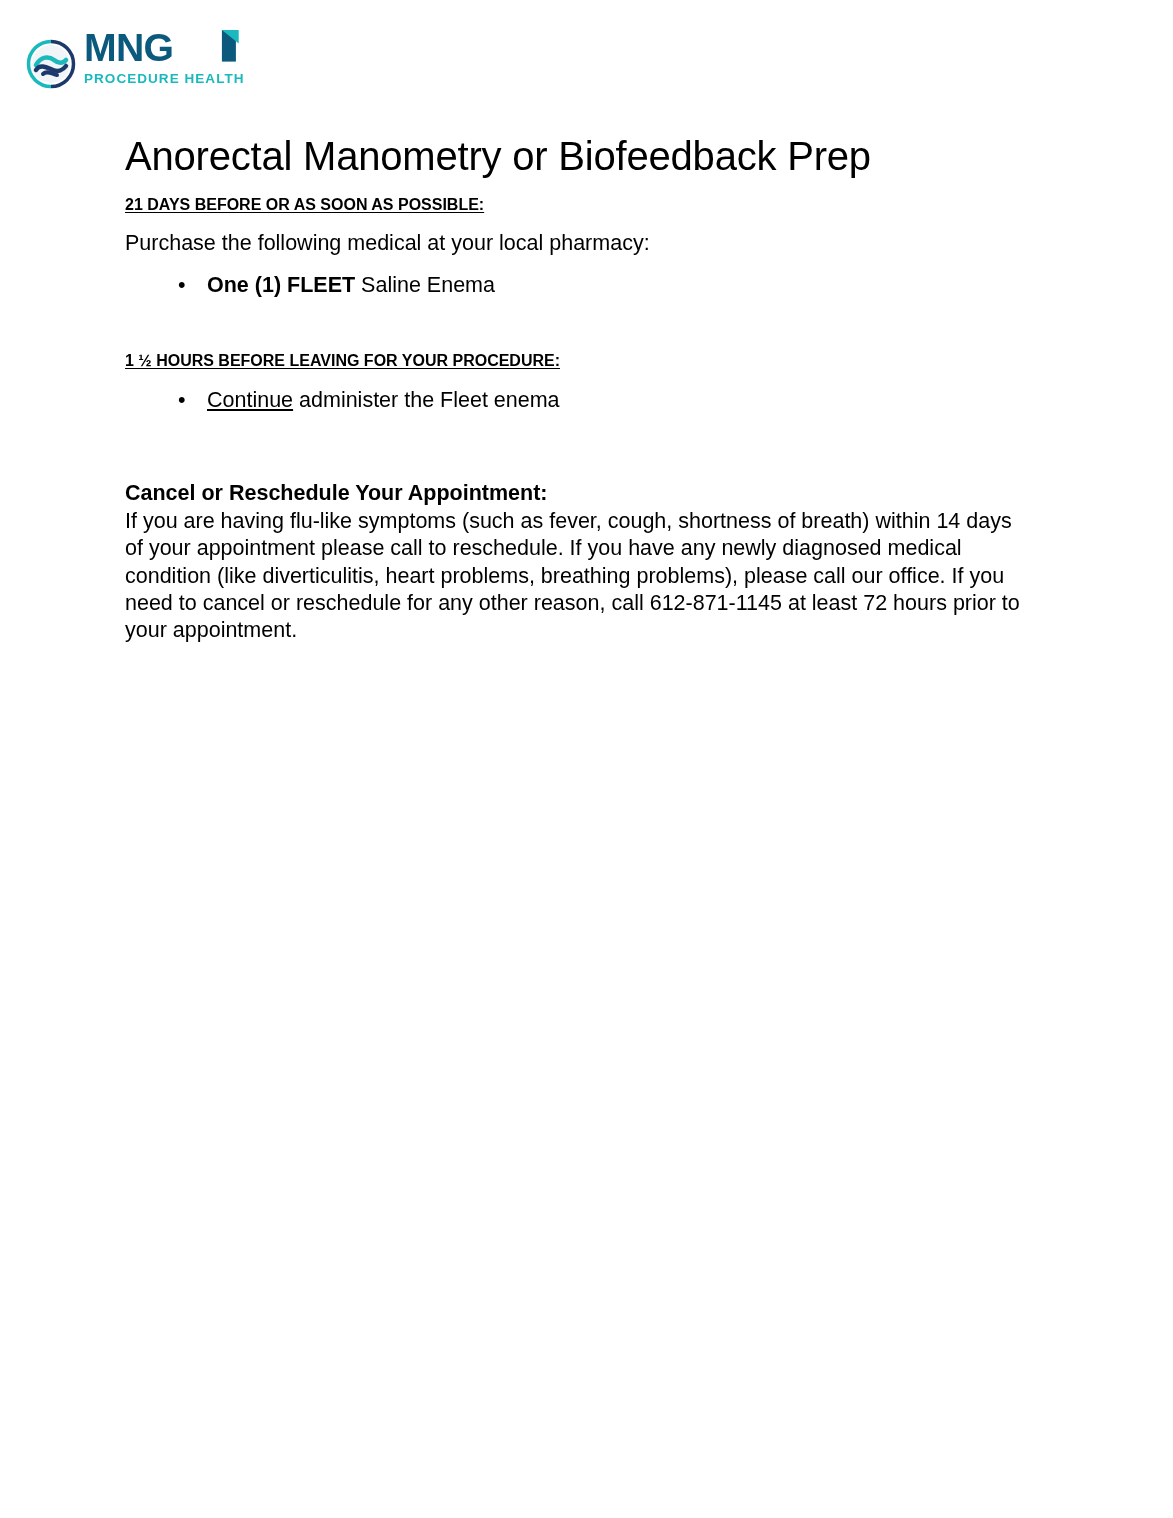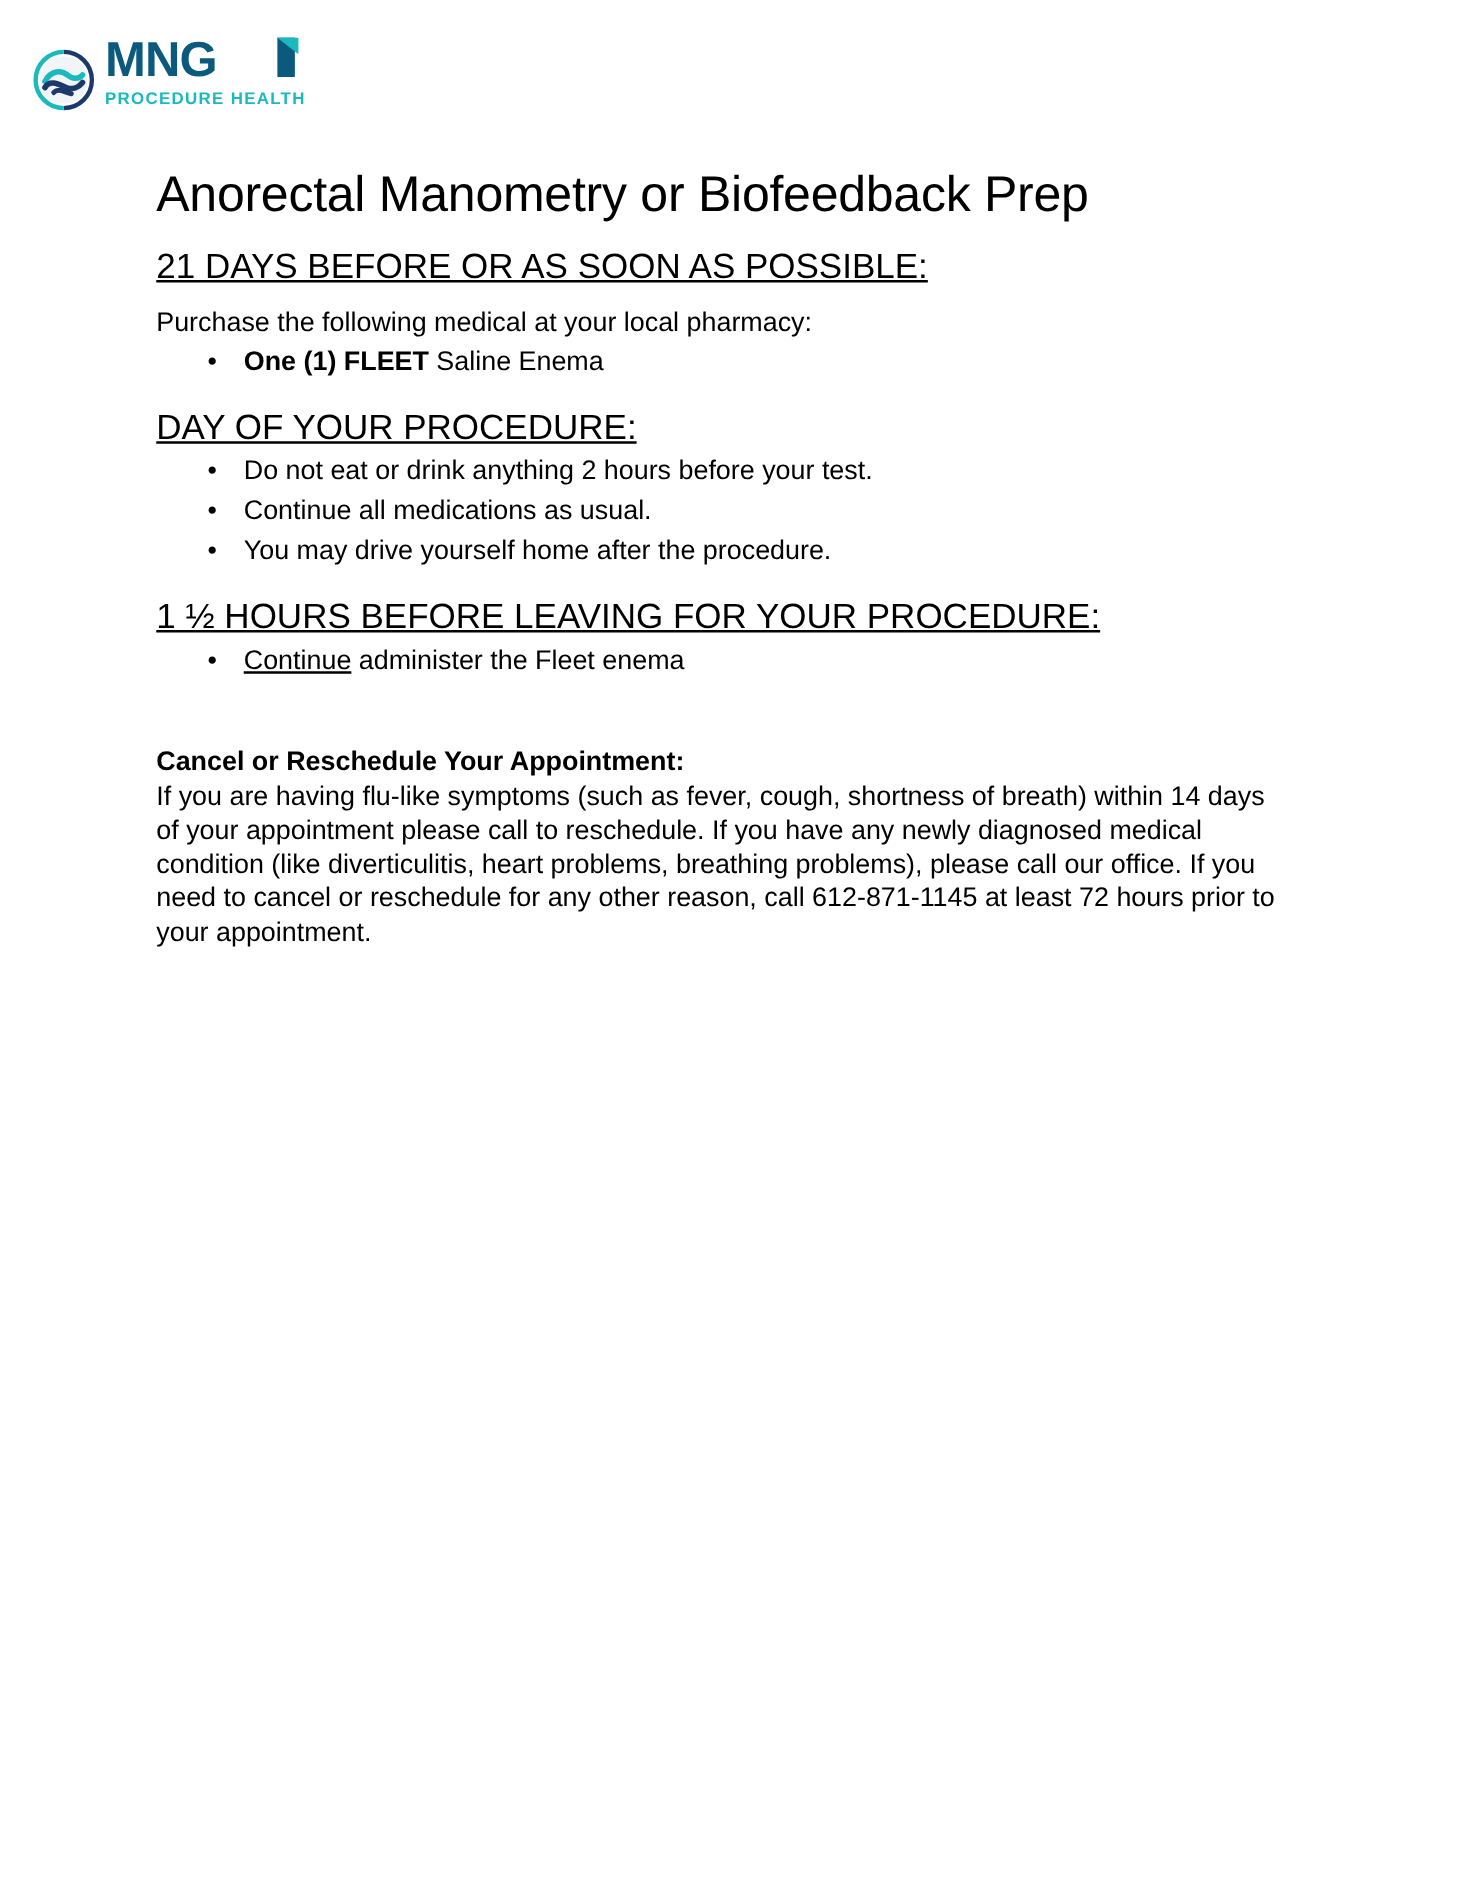--- a/index.html
+++ b/index.html
@@ -64,22 +64,22 @@
     font-weight: normal;
     line-height: 1.12;
     margin: 0 0 16px 0;
     letter-spacing: -0.2px;
     white-space: nowrap;
   }
 
   .section { margin: 0; }
 
   .section-heading {
-    font-size: 28px;
-    font-weight: normal;
+    font-size: 16px;
+    font-weight: bold;
     text-decoration: underline;
     text-underline-offset: 2px;
     line-height: 1.3;
     margin: 0;
     white-space: nowrap;
   }
   .plain-heading {
     font-size: 21.5px;
     font-weight: bold;
     line-height: 1.3;
@@ -92,21 +92,21 @@
     margin: 0;
   }
   .body-para {
     font-size: 21.5px;
     line-height: 1.27;
     margin: 0;
   }
 
   ul.bullets {
     list-style: none;
-    margin: 0;
+    margin: 12px;
     padding: 0;
   }
   ul.bullets li {
     position: relative;
     padding-left: 70px;
     font-size: 21.5px;
     line-height: 1.49;
     margin: 0;
   }
   ul.bullets li::before {
@@ -164,28 +164,20 @@
     <div class="section-heading">21 DAYS BEFORE OR AS SOON AS POSSIBLE:</div>
     <div class="gap-sm"></div>
     <div class="para">Purchase the following medical at your local pharmacy:</div>
     <ul class="bullets">
       <li><span class="b">One (1) FLEET</span><span> Saline Enema</span></li>
     </ul>
   </div>
 
   <div class="gap-md"></div>
 
-  <div class="section">
-    <div class="section-heading">DAY OF YOUR PROCEDURE:</div>
-    <ul class="bullets">
-      <li>Do not eat or drink anything 2 hours before your test.</li>
-      <li>Continue all medications as usual.</li>
-      <li>You may drive yourself home after the procedure.</li>
-    </ul>
-  </div>
 
   <div class="gap-md"></div>
 
   <div class="section">
     <div class="section-heading">1 ½ HOURS BEFORE LEAVING FOR YOUR PROCEDURE:</div>
     <ul class="bullets">
       <li><span class="u">Continue</span><span> administer the Fleet enema</span></li>
     </ul>
   </div>
 

